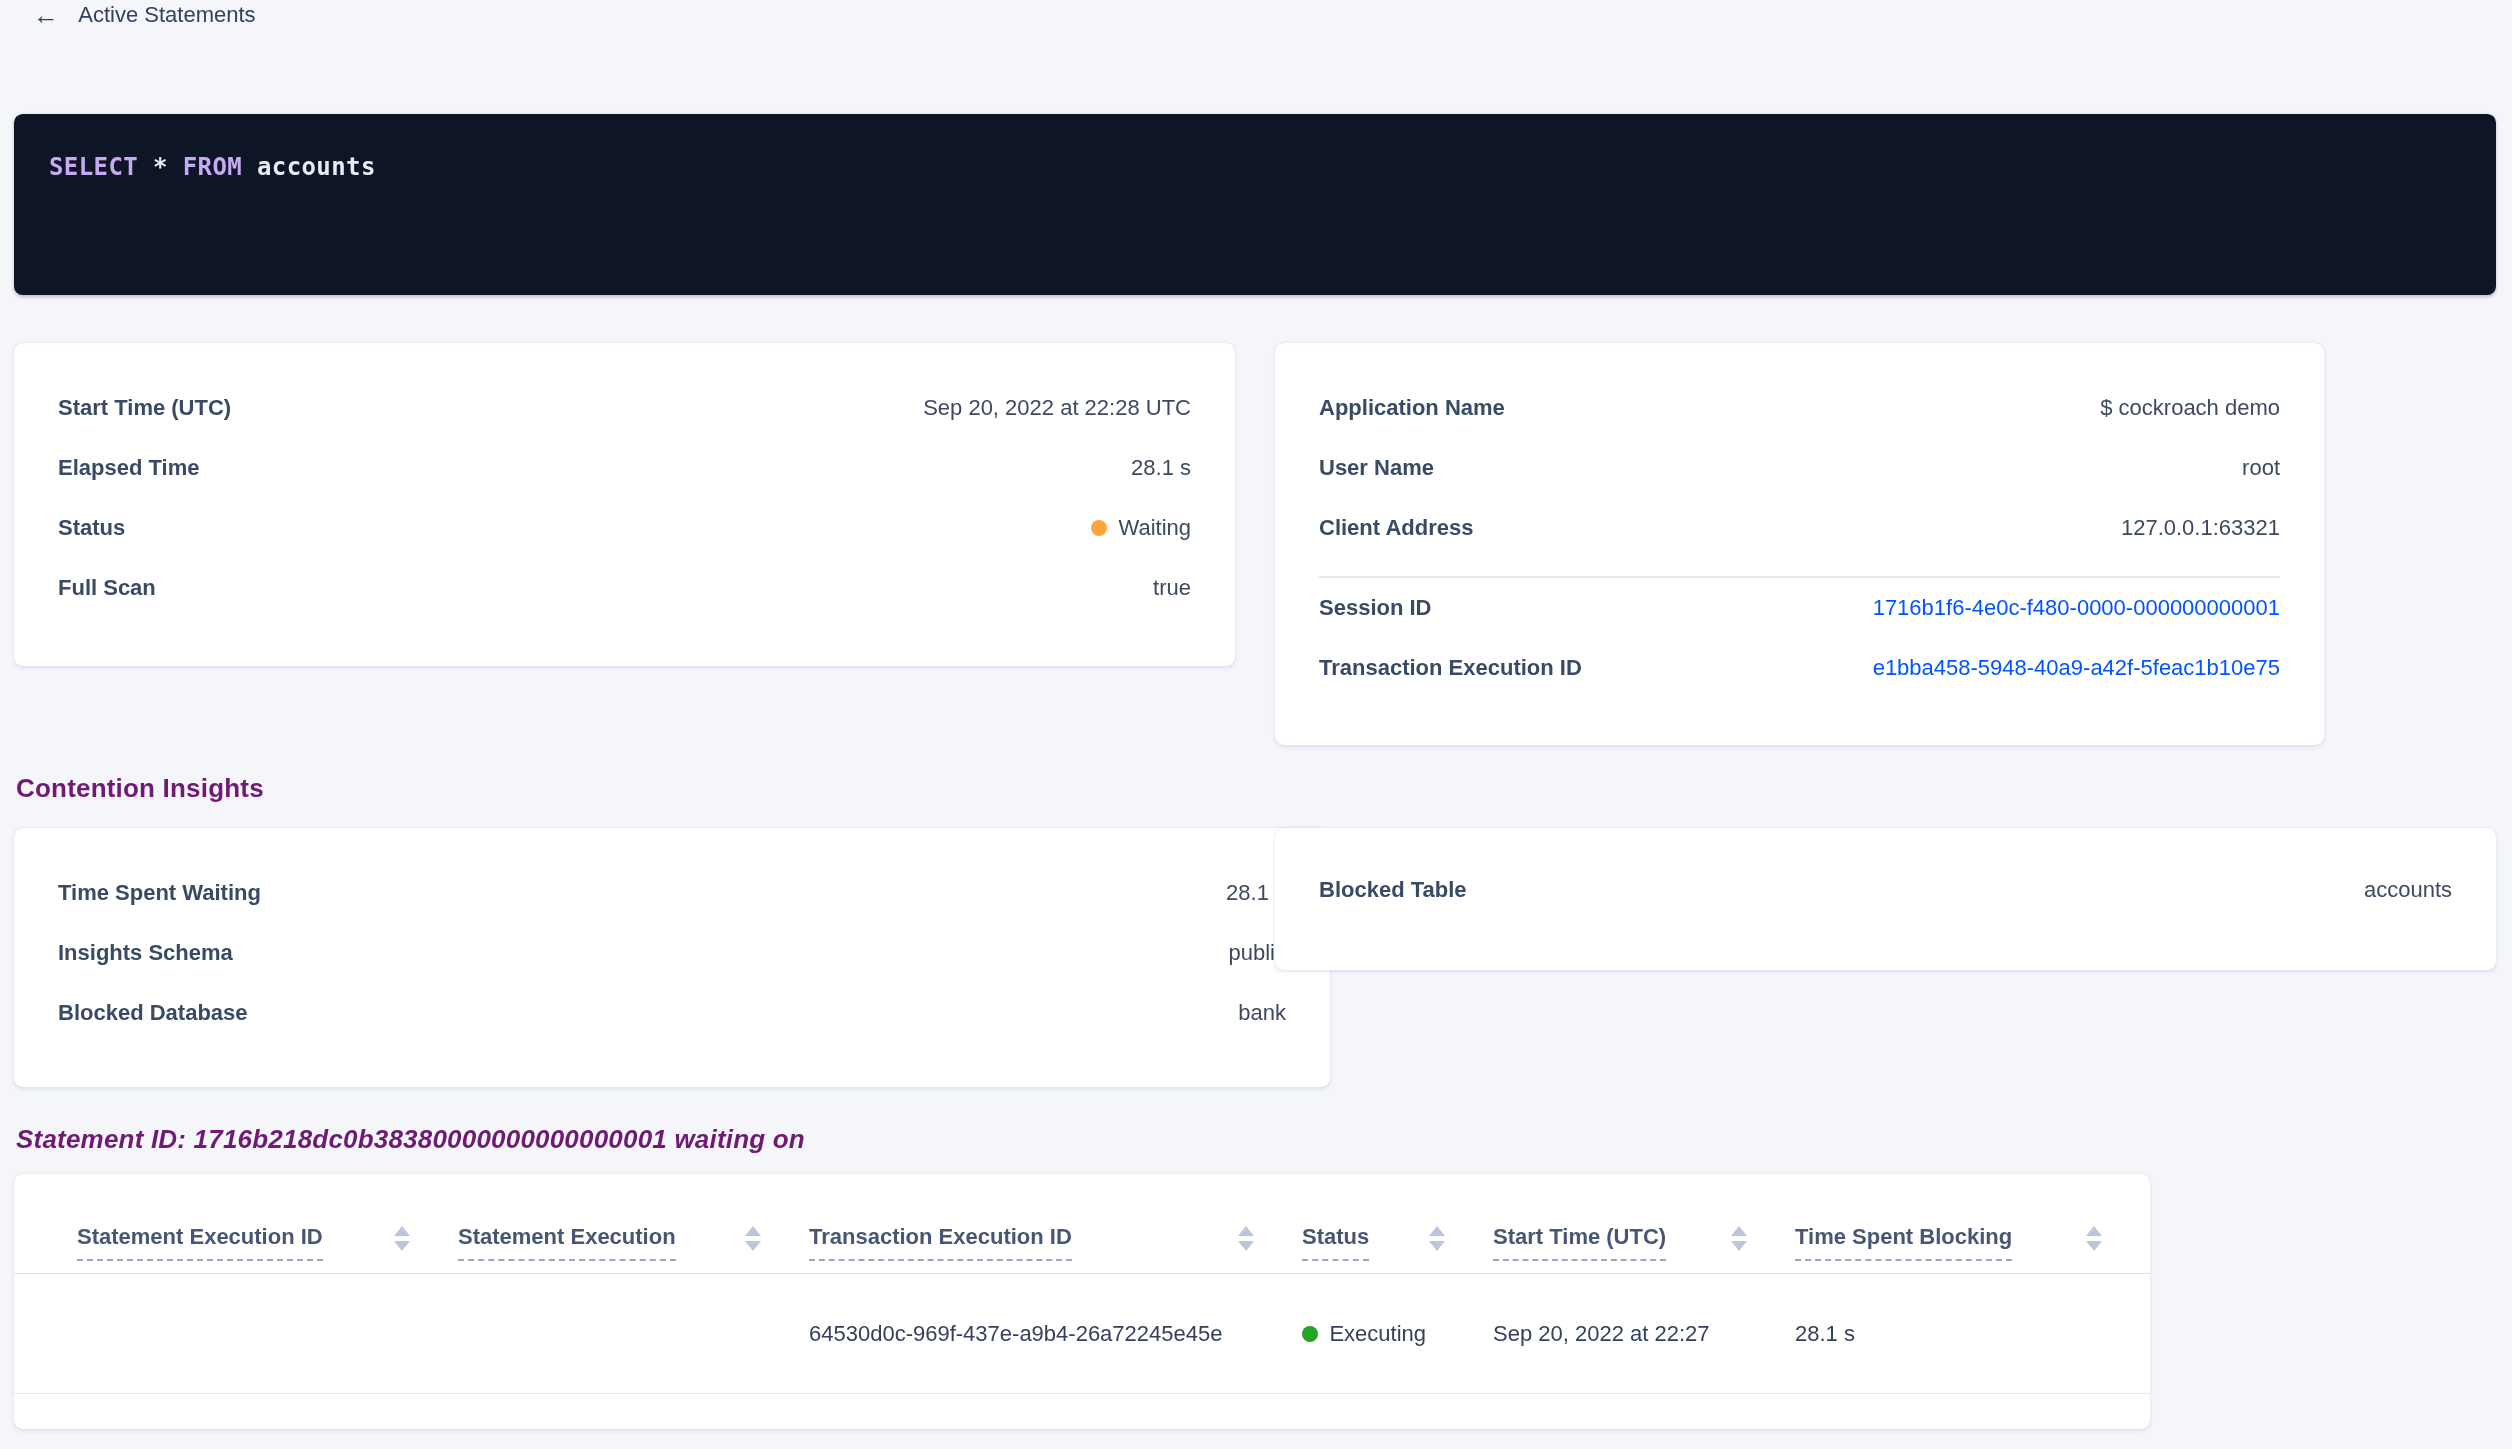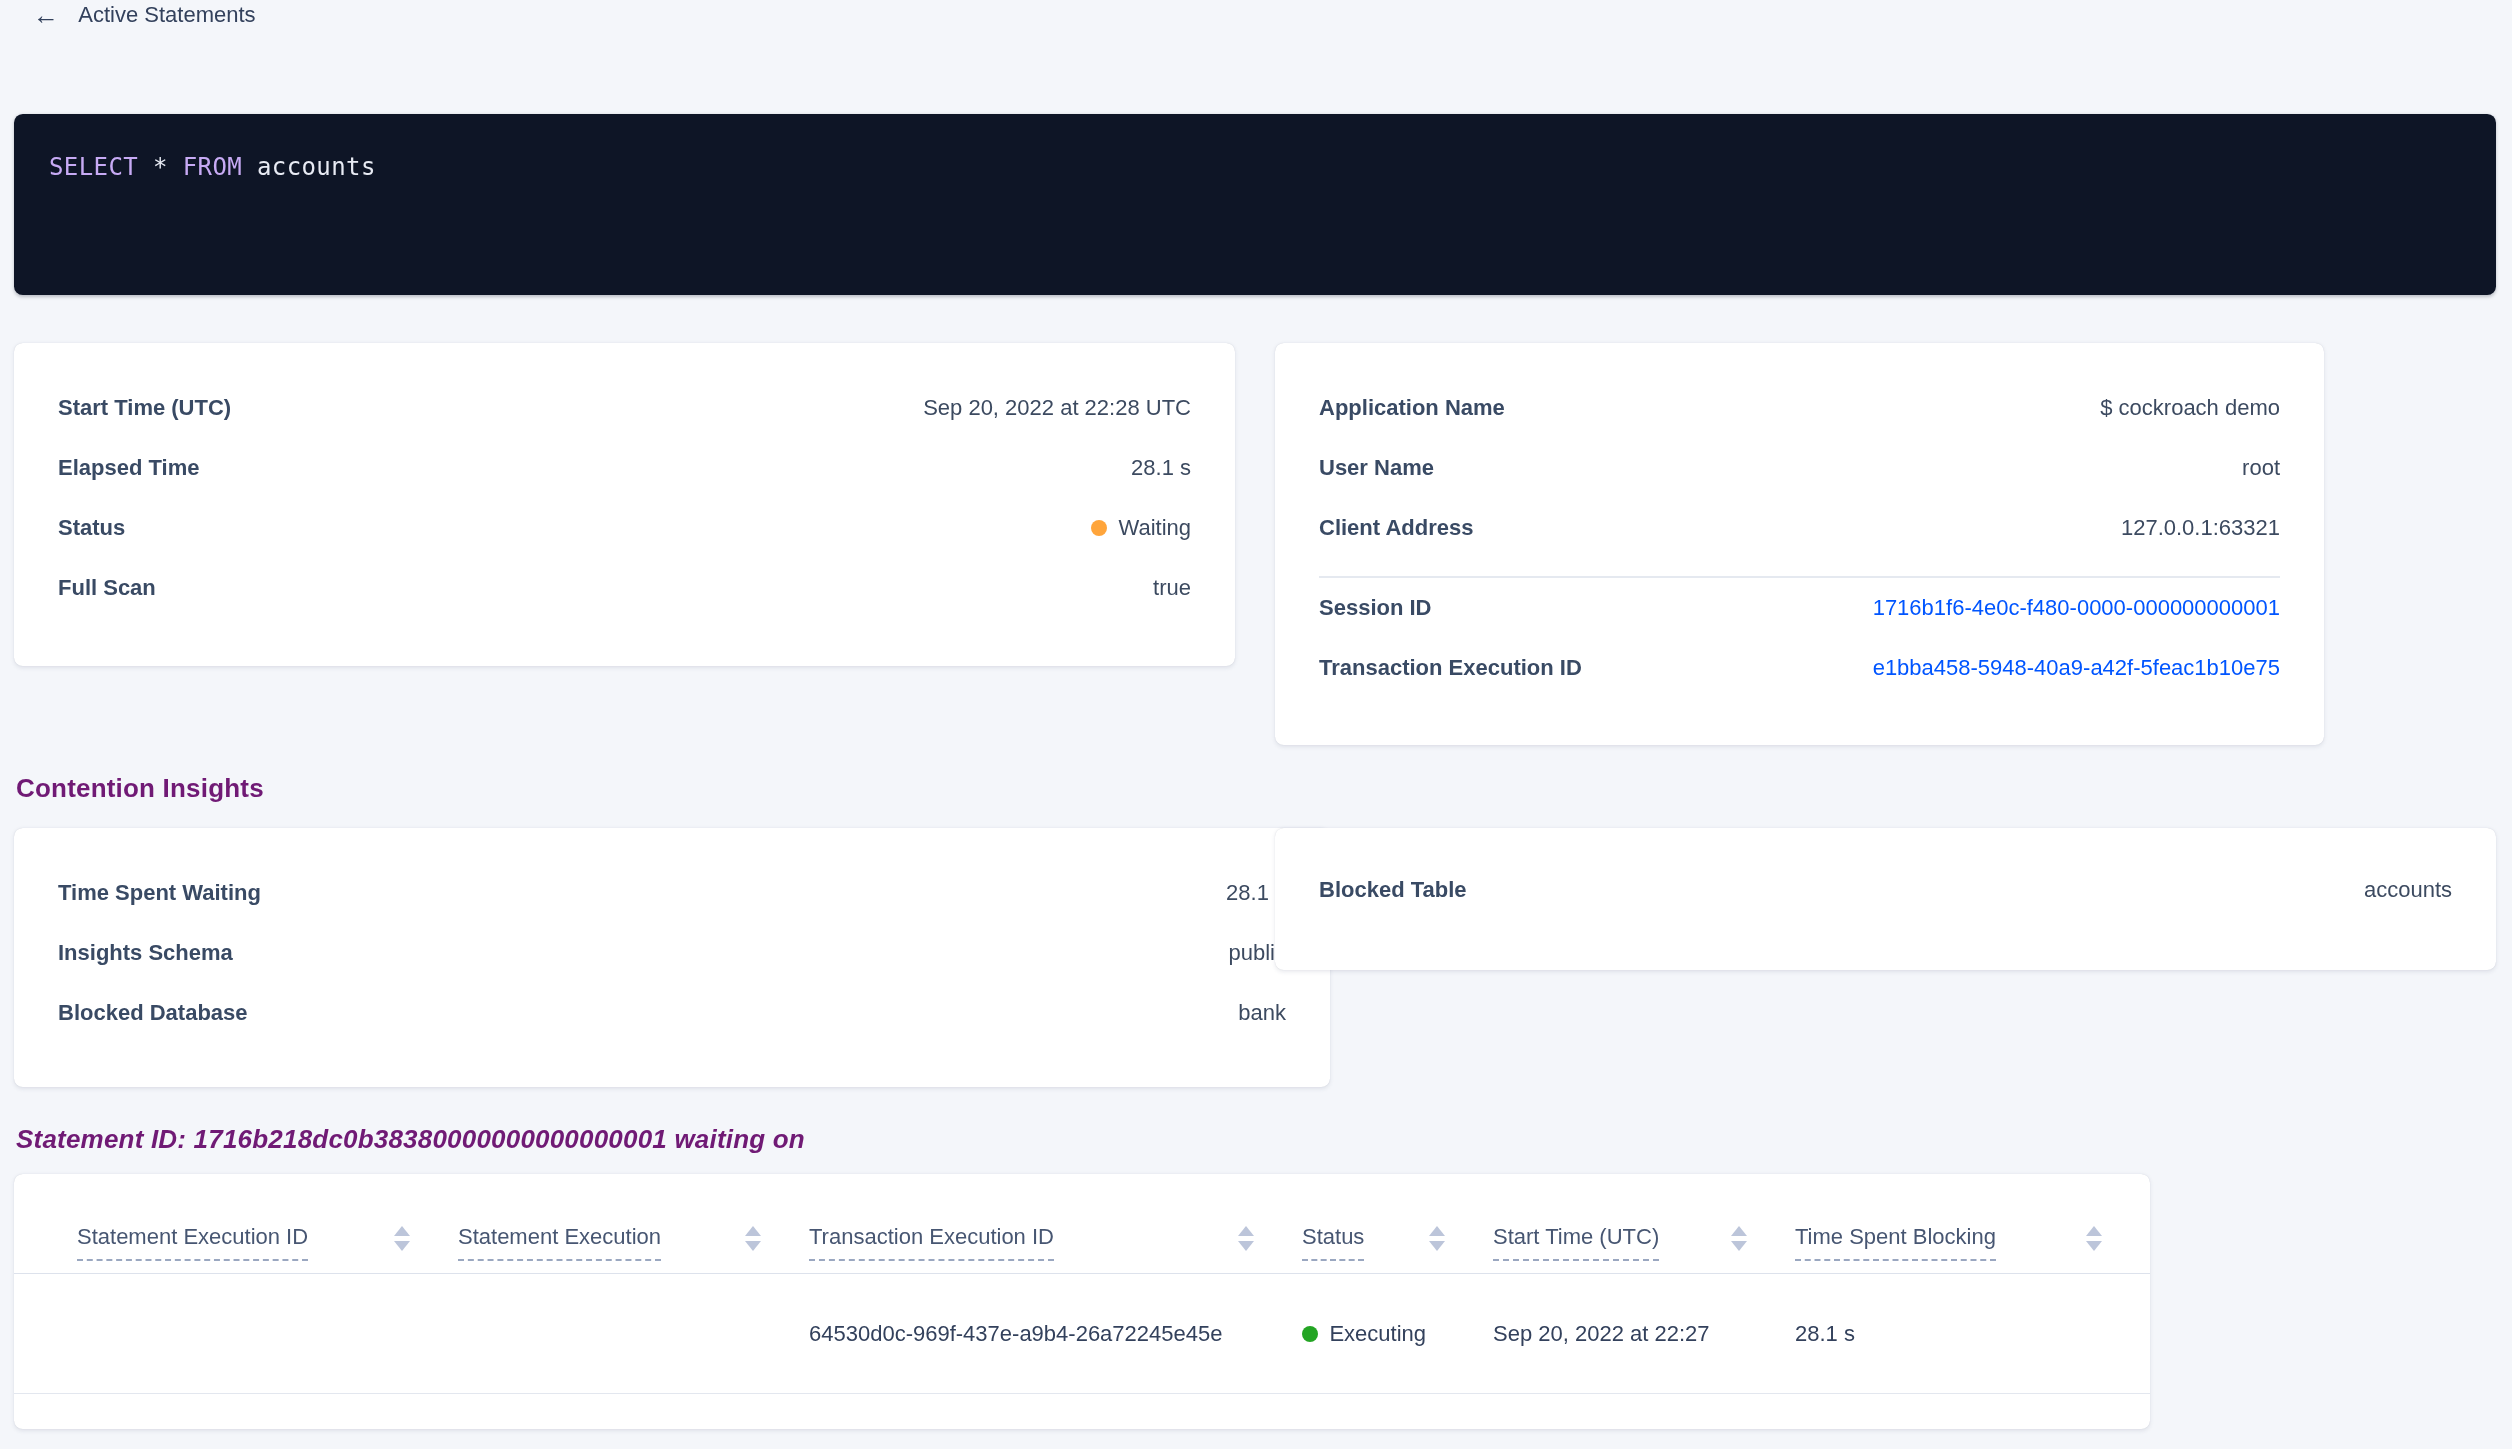--- a/index.html
+++ b/index.html
@@ -23,21 +23,21 @@
     position:absolute; left:16px; top:51px;
     font-size:28px; font-weight:700; color:#1e2b45; letter-spacing:0.2px;
   }
 
   
   .sqlbox {
     position:absolute; left:14px; top:114px; width:2482px; height:181px;
     background:#0e1526; border-radius:8.8px;
     padding:39px 35px;
     font-family:"DejaVu Sans Mono", monospace;
-    font-size:24px; font-weight:400; letter-spacing:0.4px;
+    font-size:24px; font-weight:700; letter-spacing:0.4px;
     color:#e8ebf4;
     box-shadow:0 1.8px 3.5px rgba(16,24,40,0.25);
   }
   .sql-kw { color:#c7aaf4; }
 
   
   .card {
     position:absolute; background:#ffffff; border-radius:8.8px;
     box-shadow:0 1.8px 4.4px rgba(40,53,84,0.10), 0 0 0.9px rgba(40,53,84,0.18);
     padding:35px 44px 0 44px;
@@ -81,21 +81,21 @@
   }
   .thead {
     height:100px; align-items:end; padding-bottom:12.3px;
     border-bottom:1.8px solid #dde2ec;
   }
   .th {
     display:flex; align-items:center; justify-content:space-between;
     padding-right:48px; cursor:pointer;
   }
   .th-label {
-    font-size:22px; font-weight:400; color:#475672;
+    font-size:22px; font-weight:700; color:#475672;
     border-bottom:2.6px dashed #9aa7c0; padding-bottom:8.8px;
   }
   .sorter { display:flex; flex-direction:column; gap:5.3px; margin-bottom:7px; }
   .tri-up   { width:0; height:0; border-left:8px solid transparent; border-right:8px solid transparent; border-bottom:10.5px solid #bcc5da; }
   .tri-down { width:0; height:0; border-left:8px solid transparent; border-right:8px solid transparent; border-top:10.5px solid #bcc5da; }
   .trow {
     height:120px; align-items:center;
     border-bottom:1.8px solid #e3e7ef;
     font-size:22px; color:#33415c;
   }

